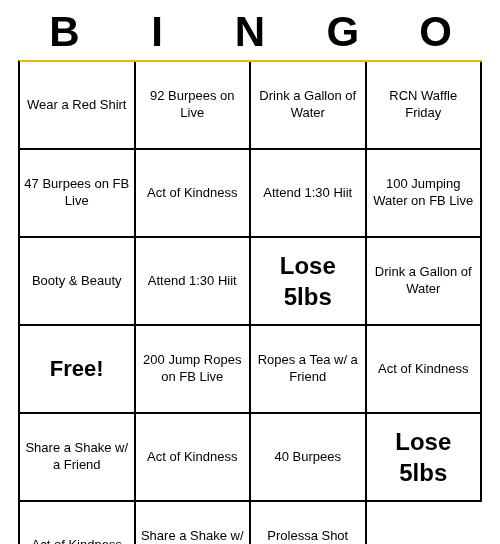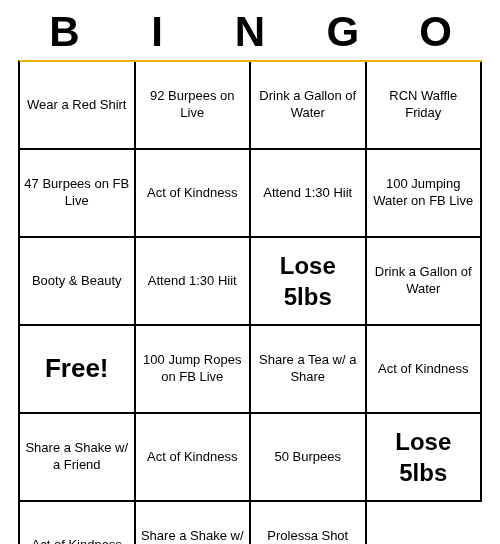--- a/index.html
+++ b/index.html
@@ -45,21 +45,21 @@
       padding: 4px;
       font-size: 13px;
       line-height: 1.3;
       font-family: Arial, sans-serif;
     }
     .bingo-cell.large-text {
       font-size: 24px;
       font-weight: bold;
     }
     .bingo-cell.free {
-      font-size: 26px;
+      font-size: 22px;
       font-weight: bold;
     }
   </style>
 </head>
 <body>
 
 <div class="bingo-card">
   <div class="bingo-title">
   <span>B</span>
       <span>I</span>
@@ -74,24 +74,24 @@
       <div class="bingo-cell">RCN Waffle Friday</div>
       <div class="bingo-cell">47 Burpees on FB Live</div>
       <div class="bingo-cell">Act of Kindness</div>
       <div class="bingo-cell">Attend 1:30 Hiit</div>
       <div class="bingo-cell">100 Jumping Water on FB Live</div>
       <div class="bingo-cell">Booty &amp; Beauty</div>
       <div class="bingo-cell">Attend 1:30 Hiit</div>
       <div class="bingo-cell large-text">Lose 5lbs</div>
       <div class="bingo-cell">Drink a Gallon of Water</div>
       <div class="bingo-cell free">Free!</div>
-      <div class="bingo-cell">100 Jump Ropes on FB Live</div>
-      <div class="bingo-cell">Share a Tea w/ a Share</div>
+      <div class="bingo-cell">200 Jump Ropes on FB Live</div>
+      <div class="bingo-cell">Ropes a Tea w/ a Friend</div>
       <div class="bingo-cell">Act of Kindness</div>
       <div class="bingo-cell">Share a Shake w/ a Friend</div>
       <div class="bingo-cell">Act of Kindness</div>
-      <div class="bingo-cell">50 Burpees</div>
+      <div class="bingo-cell">40 Burpees</div>
       <div class="bingo-cell large-text">Lose 5lbs</div>
       <div class="bingo-cell">Act of Kindness</div>
       <div class="bingo-cell">Share a Shake w/ a Friend</div>
       <div class="bingo-cell">Prolessa Shot Wednesday on IG</div>
     </div>
 </div>
 
 </body></html>

